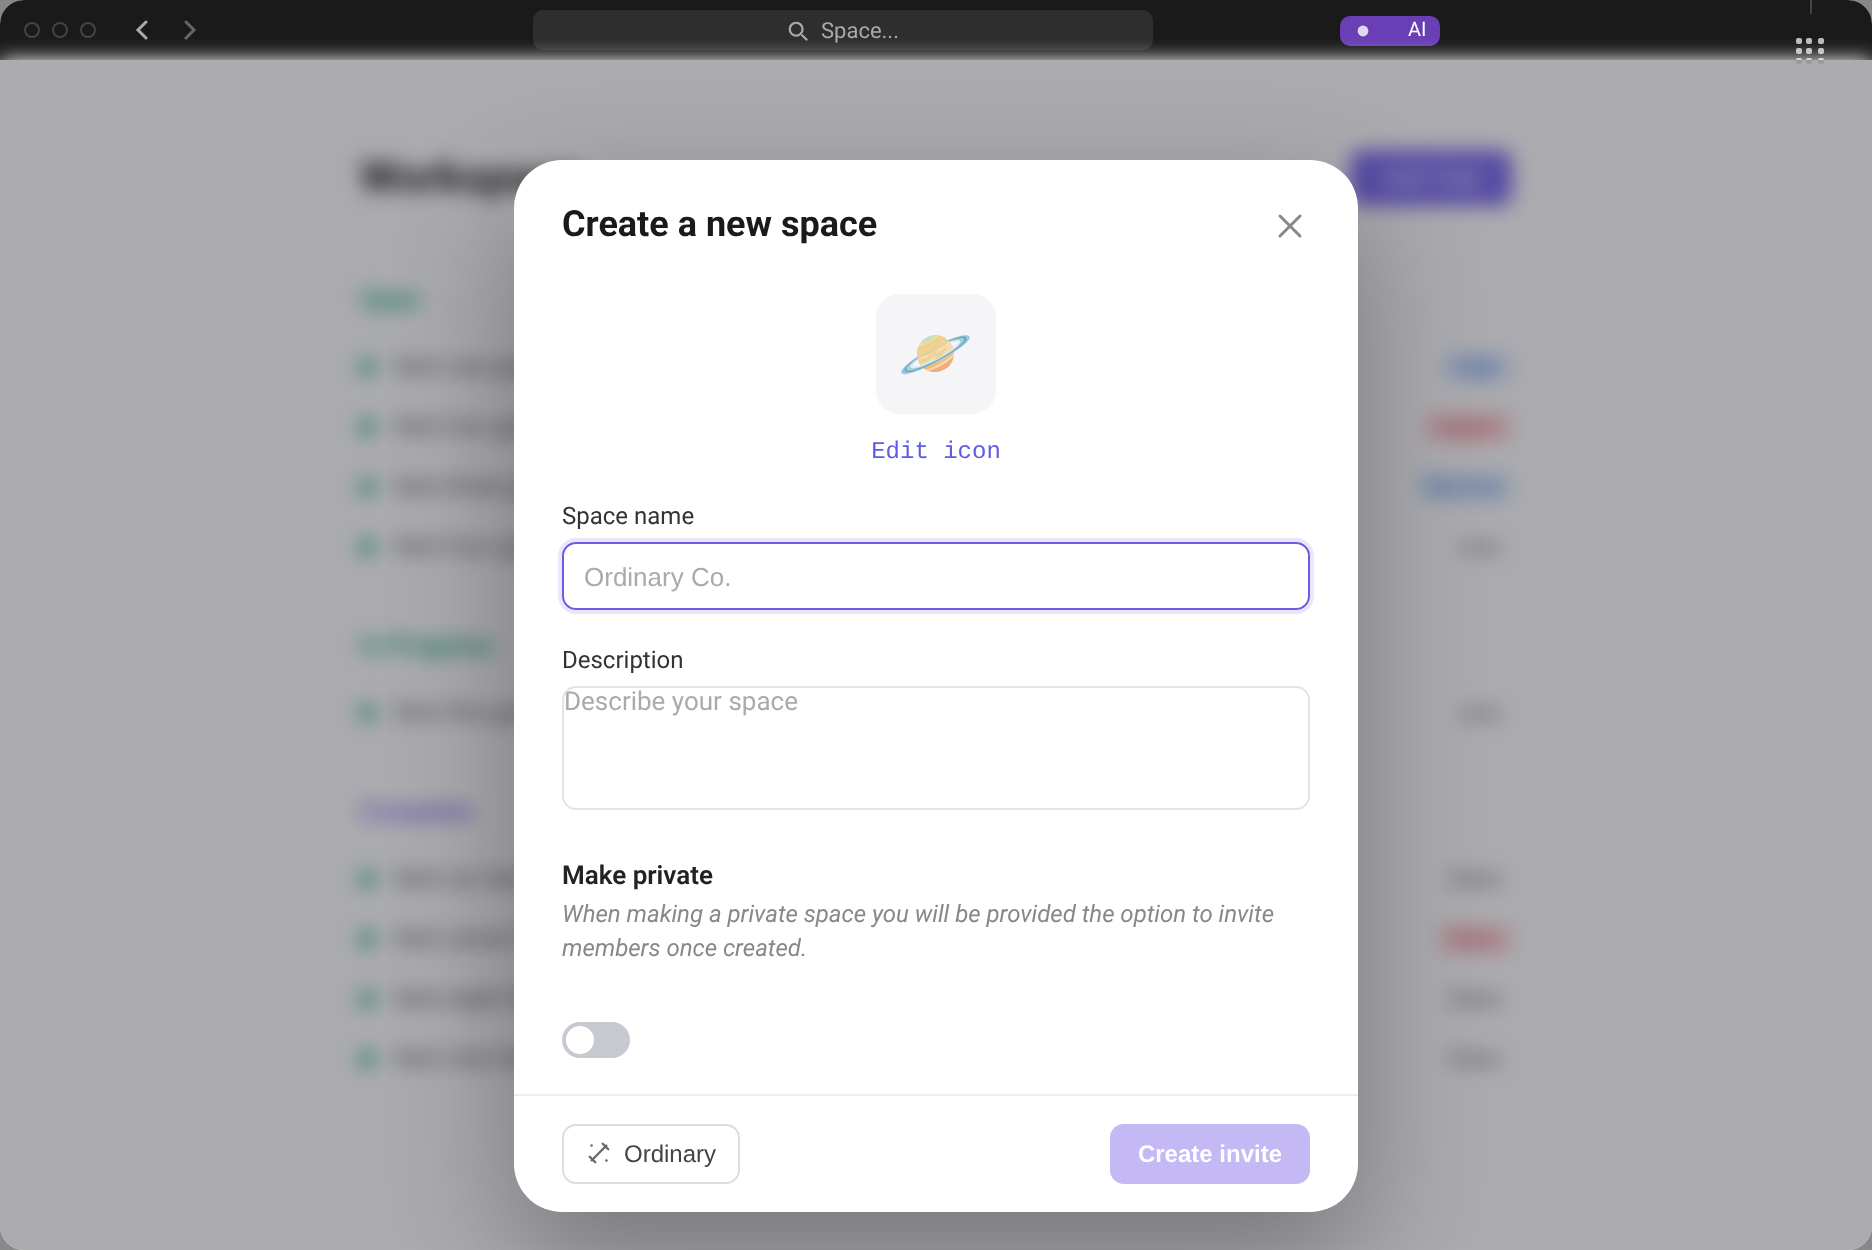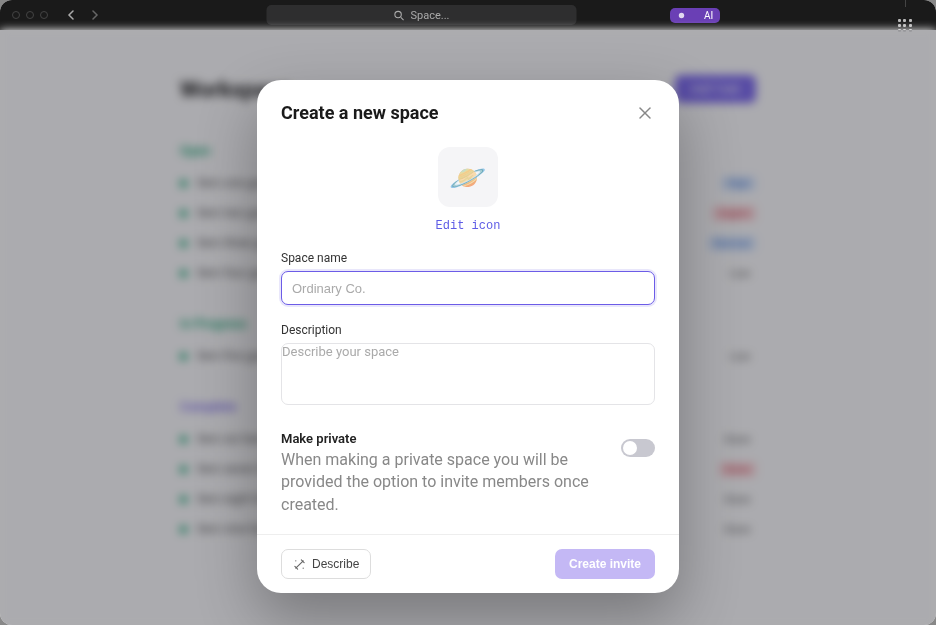--- a/index.html
+++ b/index.html
@@ -270,32 +270,34 @@
       outline: none;
       font-family: inherit;
     }
     .textarea-input::placeholder { color: #aaa; }
     .private-row {
       display: flex;
       justify-content: space-between;
       align-items: flex-start;
       gap: 20px;
       margin-top: 22px;
+      flex-direction: column;
     }
     .private-text { flex: 1; }
     .private-title {
       font-size: 13px;
       font-weight: 600;
       color: #222;
       margin-bottom: 3px;
     }
     .private-desc {
-      font-size: 16px;
+      font-size: 12px;
       color: #888;
       line-height: 1.4;
+      font-style: italic;
     }
     .toggle {
       width: 34px;
       height: 18px;
       background: #c8c8d0;
       border-radius: 10px;
       position: relative;
       cursor: pointer;
       margin-top: 8px;
       flex-shrink: 0;
@@ -544,19 +546,19 @@
         </div>
       </div>
 
       <div class="modal-footer">
         <button class="templates-btn">
           <svg width="13" height="13" viewBox="0 0 14 14">
               <path d="M3 11 L11 3 M9 2 L12 5 M2 9 L5 12" stroke="#666" stroke-width="1.2" stroke-linecap="round"></path>
               <circle cx="3" cy="3" r="0.7" fill="#666"></circle>
               <circle cx="11" cy="11" r="0.7" fill="#666"></circle>
             </svg>
-          <span>Describe</span>
+          <span>Ordinary</span>
         </button>
         <button class="create-btn">Create invite</button>
       </div>
     </div>
   </div>
 </div>
 
 </body></html>

